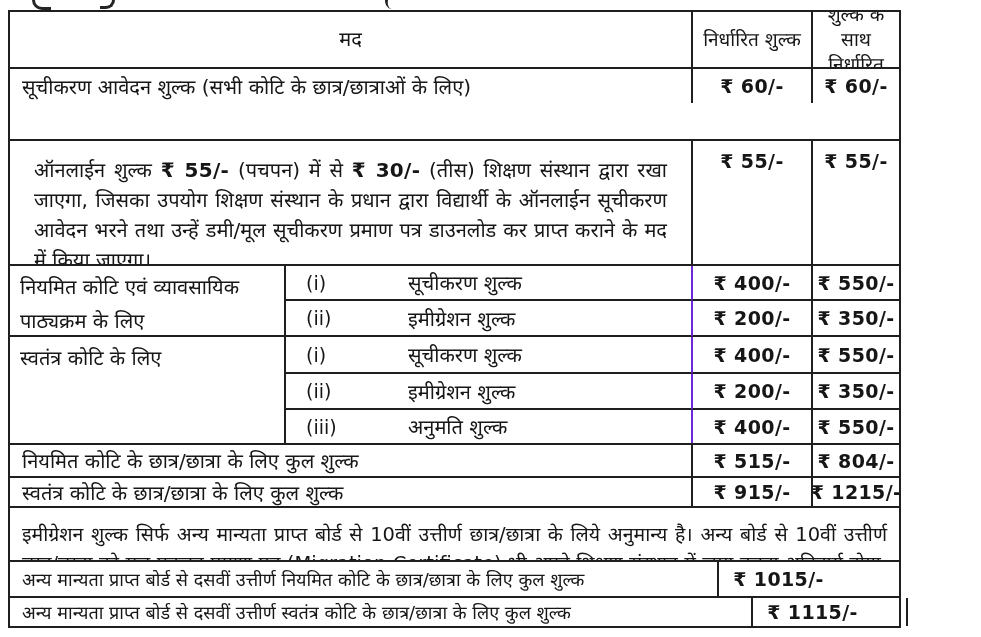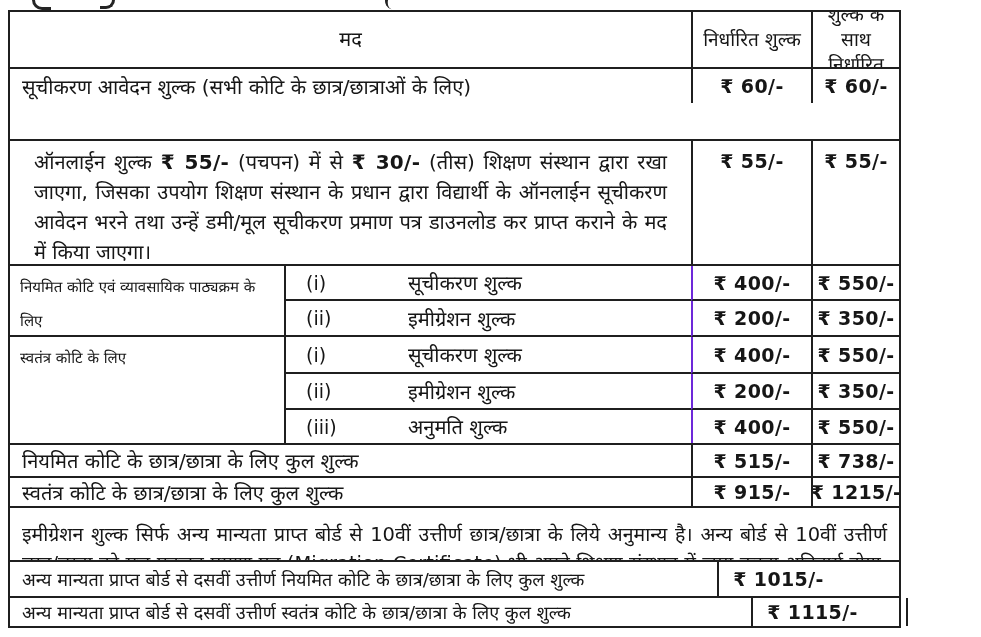--- a/index.html
+++ b/index.html
@@ -16,21 +16,21 @@
   .tbl{position:absolute;left:8px;top:10px;width:893px;height:618px;box-sizing:border-box;
        border:2px solid #1f1f1f;display:flex;flex-direction:column;background:#fff;}
 
   .row{display:grid;border-top:2px solid #1f1f1f;box-sizing:border-box;}
   .row:first-child{border-top:none;}
   .cols-main{grid-template-columns:681px 120px 1fr;}
   .cols-bottom{grid-template-columns:707px 121px 1fr;}
 
   .cell{border-left:2px solid #1f1f1f;box-sizing:border-box;display:flex;align-items:center;justify-content:center;overflow:hidden;}
   .cell:first-child{border-left:none;}
-  .cell.txt{justify-content:flex-start;padding:0 12px;white-space:nowrap;}
+  .cell.txt{justify-content:flex-start;padding:8px 12px;white-space:nowrap;}
 
   .h-header{height:55px;}
   .h-r1{height:36px;}
   .h-r2{height:125px;margin-top:36px;}
   .h-t1{height:33px;}
   .h-t2{height:30px;}
   .h-b1{height:36px;}
   .h-b2{height:30px;gap:34px;}
 
   .head{text-align:center;font-size:19px;line-height:25px;padding:0 6px;}
@@ -47,21 +47,21 @@
   
   .groups{display:grid;border-top:2px solid #1f1f1f;box-sizing:border-box;
           grid-template-columns:274px 407px 120px 1fr;
           grid-template-rows:35px 36px 37px 36px 33px;}
   .gcell{box-sizing:border-box;display:flex;align-items:center;overflow:hidden;}
   .gc2{grid-column:2;border-left:2px solid #1f1f1f;}
   .gc3{grid-column:3;border-left:2px solid #6d28d9;justify-content:center;}
   .gc4{grid-column:4;border-left:2px solid #1f1f1f;justify-content:center;}
   .gr1{grid-row:1;} .gr2{grid-row:2;} .gr3{grid-row:3;} .gr4{grid-row:4;} .gr5{grid-row:5;}
   .bb{border-bottom:2px solid #1f1f1f;}
-  .glabel{grid-column:1;padding:4px 10px 0;font-size:15px;line-height:34px;align-items:flex-start;white-space:normal;}
+  .glabel{grid-column:1;padding:4px 10px 0;font-size:20px;line-height:34px;align-items:flex-start;white-space:normal;}
   .labelA{grid-row:1/3;border-bottom:2px solid #1f1f1f;}
   .labelB{grid-row:3/6;}
   .marker{display:inline-block;width:122px;padding-left:20px;box-sizing:border-box;font-size:19px;}
   .iname{font-size:20px;}
 
   .note-row{border-top:2px solid #1f1f1f;flex:1;box-sizing:border-box;padding:12px 12px 0;
             font-size:19.5px;line-height:29px;text-align:justify;overflow:hidden;}
 </style>
 </head>
 <body>
@@ -136,21 +136,21 @@
         <span class="marker">(iii)</span>
         <span class="iname">अनुमति शुल्क</span>
       </div>
       <div class="gcell gc3 gr5 val">₹ 400/-</div>
       <div class="gcell gc4 gr5 val">₹ 550/-</div>
     </div>
 
     <div class="row cols-main h-t1">
       <div class="cell txt fs20">नियमित कोटि के छात्र/छात्रा के लिए कुल शुल्क</div>
       <div class="cell val">₹ 515/-</div>
-      <div class="cell val">₹ 738/-</div>
+      <div class="cell val">₹ 804/-</div>
     </div>
 
     <div class="row cols-main h-t2">
       <div class="cell txt fs20">स्वतंत्र कोटि के छात्र/छात्रा के लिए कुल शुल्क</div>
       <div class="cell val">₹ 915/-</div>
       <div class="cell val">₹ 1215/-</div>
     </div>
 
     <div class="note-row">इमीग्रेशन शुल्क सिर्फ अन्य मान्यता प्राप्त बोर्ड से 10वीं उत्तीर्ण छात्र/छात्रा के लिये अनुमान्य है। अन्य बोर्ड से 10वीं उत्तीर्ण छात्र/छात्रा को मूल प्रव्रजन प्रमाण पत्र (Migration Certificate) भी अपने शिक्षण संस्थान में जमा करना अनिवार्य होगा, जिसकी जवाबदेही शिक्षण संस्थान के प्रधान की होगी।</div>
 

